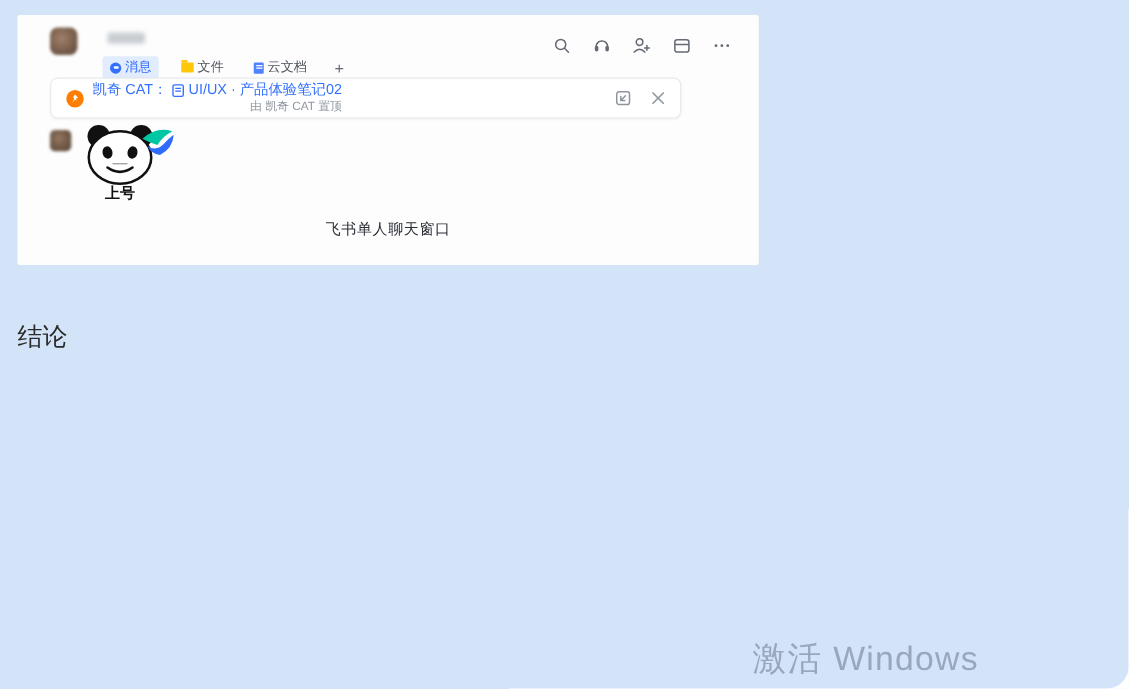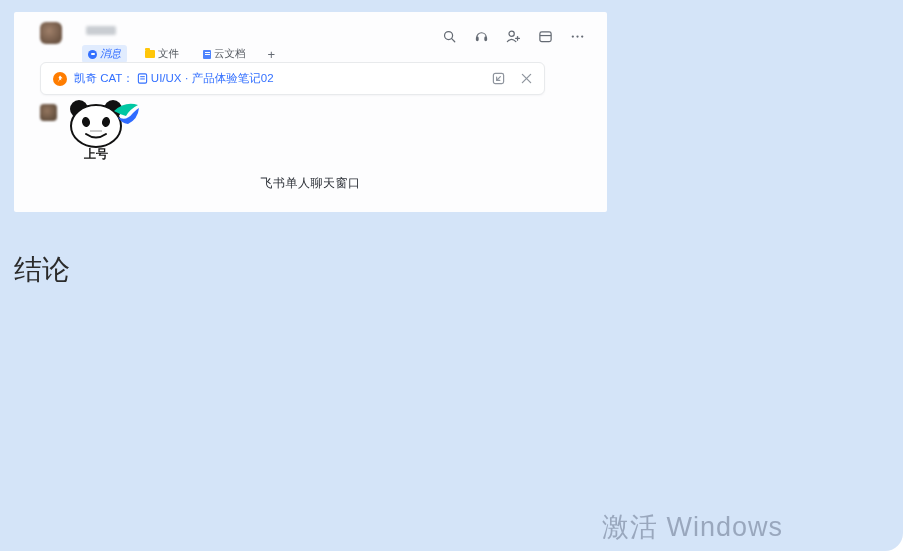--- a/index.html
+++ b/index.html
@@ -11,21 +11,21 @@
   .shot-card { position:absolute; left:14px; top:12px; width:593px; height:200px;
                background:#fdfdfe; border-radius:2px; }
   .avatar-lg { position:absolute; left:26px; top:10px; width:22px; height:22px; border-radius:6px;
                background:radial-gradient(circle at 42% 40%, #a0806a 0%, #6e5645 70%); filter:blur(1.2px); }
   .name-blur { position:absolute; left:72px; top:14px; width:30px; height:9px; border-radius:2px;
                background:#c9cdd2; filter:blur(1.5px); }
 
   .tabs { position:absolute; left:68px; top:33px; display:flex; align-items:center; gap:12px;
           font-size:10.5px; color:#51565d; }
   .tab { display:flex; align-items:center; gap:3px; padding:2px 6px; border-radius:3px; cursor:default; }
-  .tab.active { background:#e1ecfe; color:#2f6bff;font-style:italic; }
+  .tab.active { background:#e1ecfe; color:#2f6bff; }
   .tab-ico { display:inline-block; }
   .ico-msg { width:9px; height:9px; border-radius:50%; background:#3370ff; position:relative; }
   .ico-msg::after { content:""; position:absolute; left:2.5px; top:3px; width:4px; height:2px; background:#fff; border-radius:1px; }
   .ico-folder { width:10px; height:8px; border-radius:1px; background:#ffc60a; position:relative; }
   .ico-folder::before { content:""; position:absolute; left:0; top:-2px; width:5px; height:2px; background:#ffc60a; border-radius:1px 1px 0 0; }
   .ico-doc { width:8px; height:9px; border-radius:1px; background:#4e83fd; position:relative; }
   .ico-doc::after { content:""; position:absolute; left:1.5px; top:2px; width:5px; height:1px; background:#fff; box-shadow:0 2px 0 #fff; }
   .tab-plus { font-size:13px; color:#646a73; padding:0 4px; }
 
   .hdr-actions { position:absolute; right:22px; top:17px; display:flex; align-items:center; gap:17px; }
@@ -46,21 +46,21 @@
                background:radial-gradient(circle at 42% 40%, #94765f 0%, #64503f 70%); filter:blur(1.1px); }
   .sticker { position:absolute; left:52px; top:86px; width:62px; height:64px; }
   .feishu-logo { position:absolute; left:99px; top:89px; width:27px; height:26px; }
 
   .shot-caption { position:absolute; left:0; right:0; top:163px; text-align:center;
                   font-size:12px; color:#2b2f36; letter-spacing:0.5px; }
 
   
   .article { position:absolute; left:14px; top:255px; width:888px;
              font-size:22px; line-height:30px; color:#2b2b2b; }
-  .article h2 { font-size:28px; font-weight:400; line-height:30px; }
+  .article h2 { font-size:20px; font-weight:400; line-height:30px; }
   .article p { margin:0; }
 
   .watermark { position:absolute; left:578px; top:509px; font-size:27px; color:#76839a;
                opacity:.62; letter-spacing:1px; white-space:nowrap;margin-left:24px; }
 </style>
 </head>
 <body>
 
 <div class="page">
   <div class="blue-bg"></div>
@@ -124,20 +124,21 @@
       <span class="pin-texts">
         <span class="pin-line1">
           <span>凯奇 CAT：</span>
           <svg class="pin-doc-ico" viewBox="0 0 12 12">
             <rect x="1.5" y="1" width="9" height="10" rx="1.5" fill="none" stroke="#3370ff" stroke-width="1.2"></rect>
             <line x1="3.5" y1="4" x2="8.5" y2="4" stroke="#3370ff" stroke-width="1.1"></line>
             <line x1="3.5" y1="6.5" x2="8.5" y2="6.5" stroke="#3370ff" stroke-width="1.1"></line>
           </svg>
           <span>UI/UX · 产品体验笔记02</span>
         </span>
+        <span class="pin-line2">由 凯奇 CAT 置顶</span>
       </span>
       <span class="pin-actions">
         <svg width="13" height="13" viewBox="0 0 14 14">
           <rect x="1.5" y="1.5" width="11" height="11" rx="2" fill="none" stroke="#8f959e" stroke-width="1.3"></rect>
           <path d="M9 5 L5 9 M5 5.5 L5 9 L8.5 9" fill="none" stroke="#8f959e" stroke-width="1.3" stroke-linecap="round"></path>
         </svg>
         <svg width="11" height="11" viewBox="0 0 12 12">
           <line x1="1.5" y1="1.5" x2="10.5" y2="10.5" stroke="#8f959e" stroke-width="1.4" stroke-linecap="round"></line>
           <line x1="10.5" y1="1.5" x2="1.5" y2="10.5" stroke="#8f959e" stroke-width="1.4" stroke-linecap="round"></line>
         </svg>

